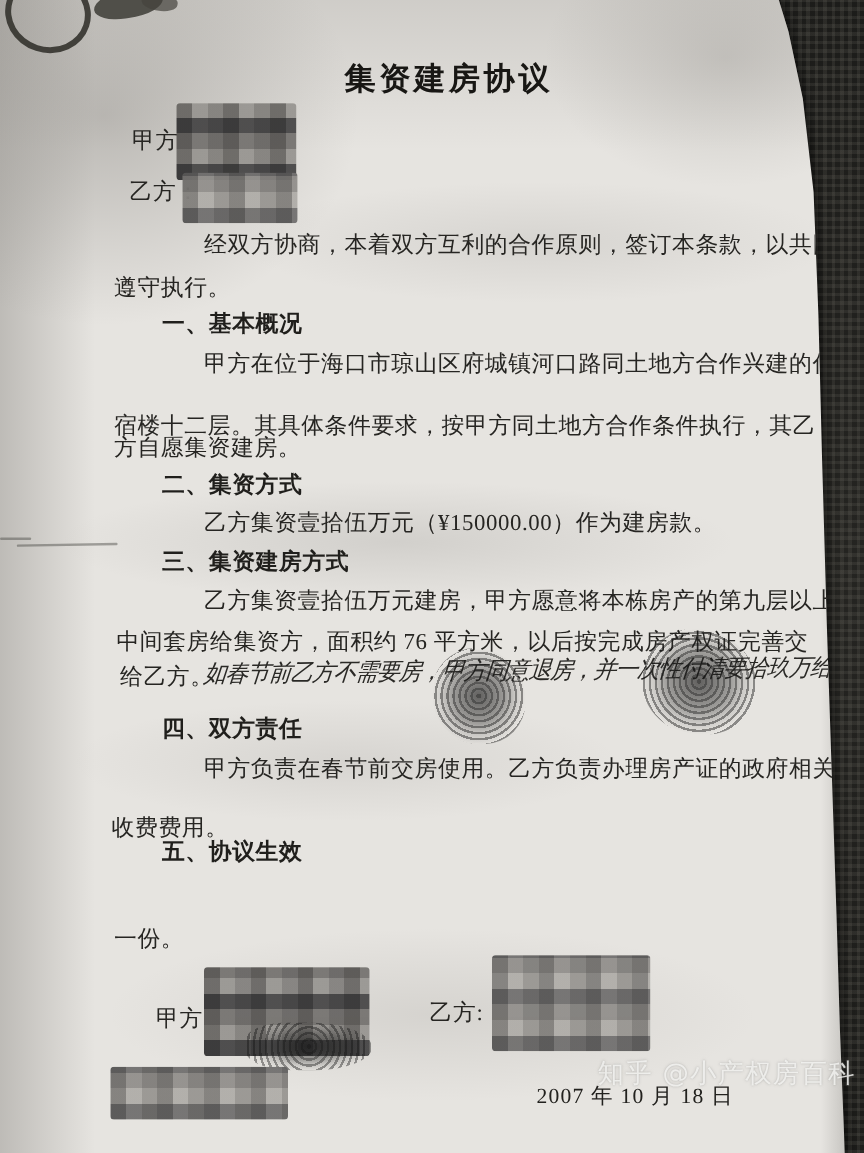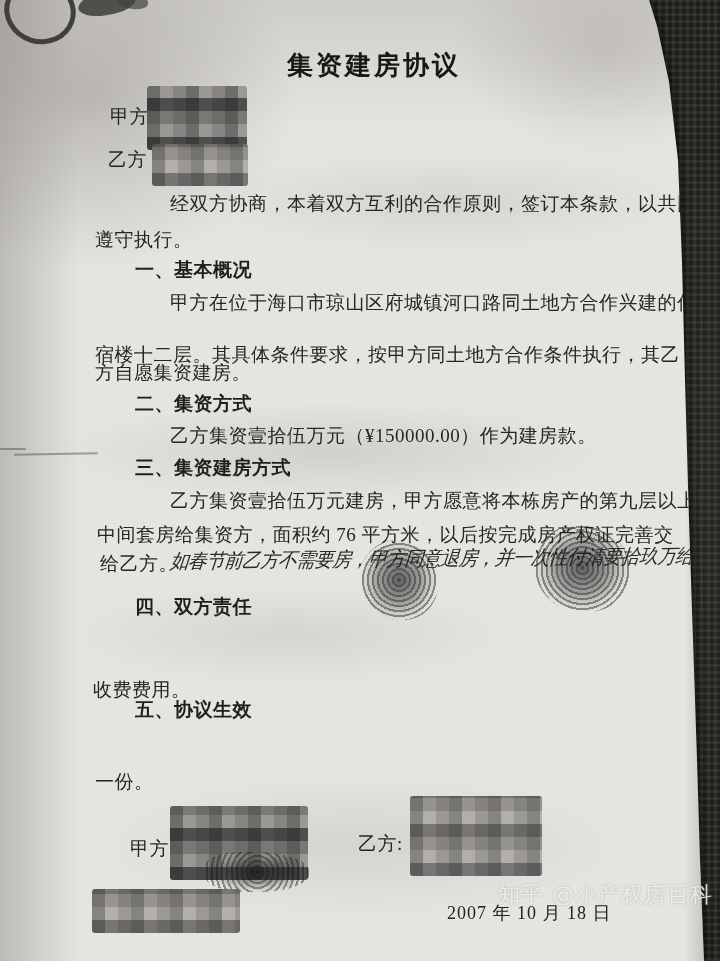--- a/index.html
+++ b/index.html
@@ -100,20 +100,21 @@
       <div class="tline heading" style="left:135px;top:455px;">三、集资建房方式</div>
       <div class="tline" style="left:170px;top:488px;">乙方集资壹拾伍万元建房，甲方愿意将本栋房产的第九层以上</div>
       <div class="tline" style="left:97px;top:522px;text-align:center;">中间套房给集资方，面积约 76 平方米，以后按完成房产权证完善交</div>
       <div class="tline" style="left:100px;top:551px;">给乙方。</div>
       <div class="hand" style="left:170px;top:548px;">如春节前乙方不需要房，甲方同意退房，并一次性付清要拾玖万给</div>
 
       <div class="fingerprint" style="left:360px;top:540px;width:78px;height:80px;"></div>
       <div class="fingerprint" style="left:535px;top:524px;width:95px;height:88px;"></div>
 
       <div class="tline heading" style="left:135px;top:594px;">四、双方责任</div>
+      <div class="tline" style="left:170px;top:628px;">甲方负责在春节前交房使用。乙方负责办理房产证的政府相关</div>
       <div class="tline" style="left:93px;top:677px;text-align:center;">收费费用。</div>
 
       <div class="tline heading" style="left:135px;top:697px;">五、协议生效</div>
       <div class="tline" style="left:95px;top:769px;">一份。</div>
 
       <div class="tline" style="left:130px;top:836px;">甲方</div>
       <div class="mosaic dark" style="left:170px;top:806px;width:138px;height:74px;"></div>
       <div class="fingerprint flat" style="left:205px;top:852px;width:105px;height:40px;"></div>
 
       <div class="tline" style="left:358px;top:831px;">乙方:</div>

